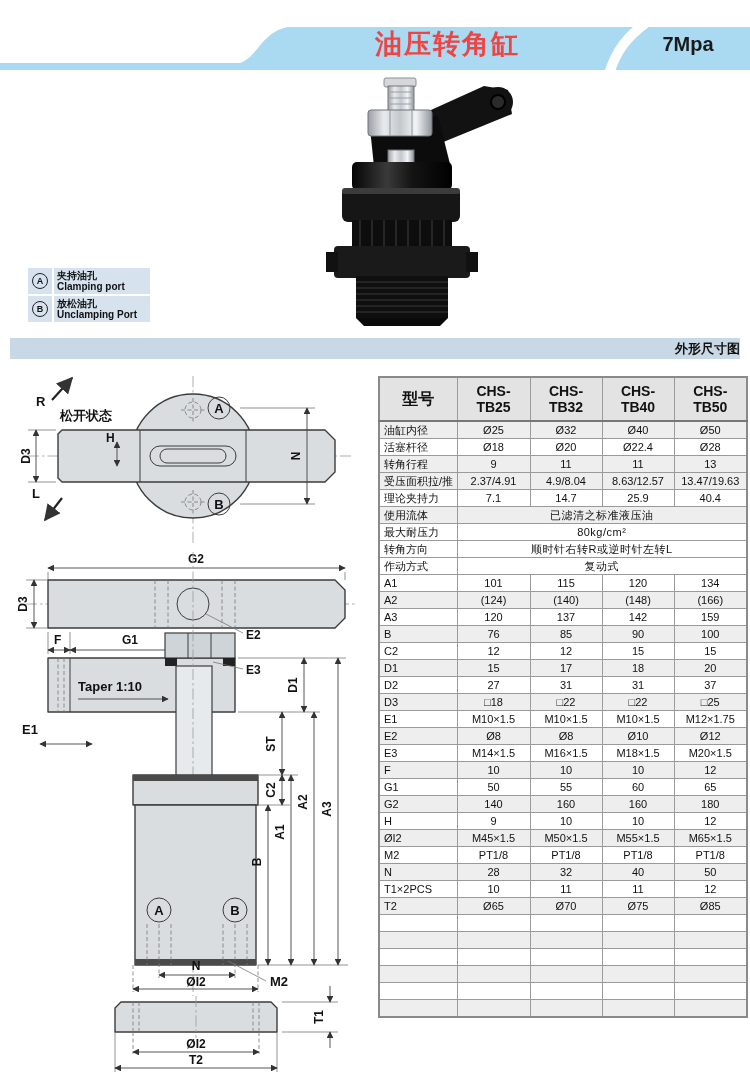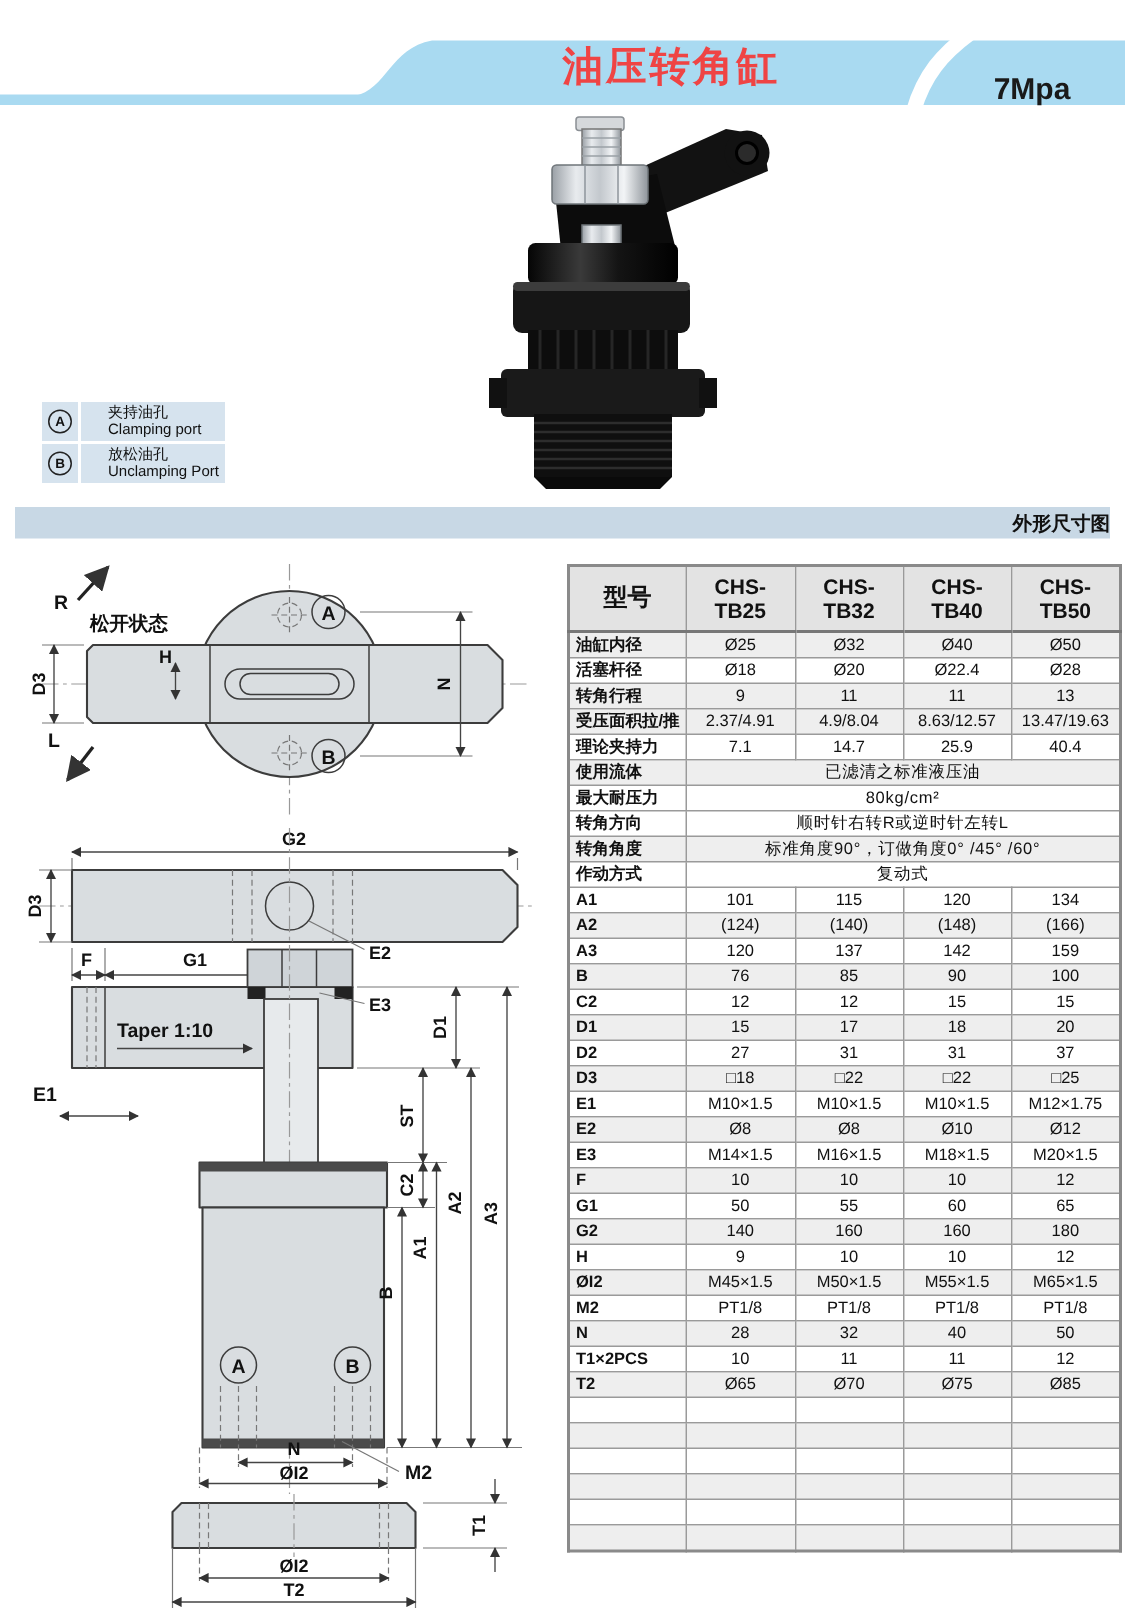--- a/index.html
+++ b/index.html
@@ -3,44 +3,44 @@
 <meta charset="utf-8">
 <style>
   html,body{margin:0;padding:0;background:#fff;}
   .page{position:relative;width:750px;height:1074px;background:#fff;overflow:hidden;
         font-family:"Liberation Sans",sans-serif;color:#111;}
   
   .hdr-svg{position:absolute;left:0;top:0;}
   .hdr-title{position:absolute;left:300px;top:26px;width:220px;text-align:right;
              font-size:27px;font-weight:700;letter-spacing:2px;color:#ef4444;}
   .hdr-mpa{position:absolute;left:648px;top:33px;width:80px;text-align:center;
-           font-size:20px;font-weight:700;color:#1a1a1a;margin-top:16px;}
+           font-size:20px;font-weight:700;color:#1a1a1a;}
   
   .legend{position:absolute;left:28px;top:268px;width:122px;}
   .legend-row{display:flex;align-items:center;background:#d6e3ee;margin-bottom:2px;height:26px;}
   .legend-circ{width:24px;display:flex;justify-content:center;align-items:center;border-right:2px solid #fff;height:100%;}
   .circ{display:inline-flex;width:14px;height:14px;border:1.4px solid #222;border-radius:50%;
         font-size:9px;font-weight:700;align-items:center;justify-content:center;color:#111;}
-  .legend-txt{padding-left:18px;font-size:10px;font-weight:400;line-height:11px;color:#111;}
+  .legend-txt{padding-left:3px;font-size:10px;font-weight:700;line-height:11px;color:#111;}
   
   .section-bar{position:absolute;left:10px;top:338px;width:730px;height:21px;background:#c8d8e5;
                display:flex;align-items:center;justify-content:flex-end;
                font-size:13px;font-weight:700;color:#111;}
   
   .photo{position:absolute;left:312px;top:76px;}
   .drawing{position:absolute;left:0;top:362px;}
   
   .spec{position:absolute;left:378px;top:376px;width:368px;border-collapse:collapse;table-layout:fixed;
         font-size:11px;}
   .spec th,.spec td{border:1px solid #9a9a9a;padding:0 2px;text-align:center;overflow:hidden;
         height:16px;line-height:1.15;}
   .spec thead th{background:#e3e3e3;height:42px;font-size:14px;font-weight:700;white-space:pre-line;
         border-bottom:2px solid #777;}
   .spec thead th.model-lbl{font-size:16px;}
-  .spec td.lbl{text-align:left;padding-left:4px;font-weight:700;}
+  .spec td.lbl{text-align:left;padding-left:4px;font-weight:400;}
   .spec tr.stripe td{background:#eeeeee;}
   .spec td.span{letter-spacing:.5px;}
   .spec{border:2px solid #8a8a8a;}
   
   .part{fill:#d9dde0;stroke:#3c3c3c;stroke-width:1.4;stroke-linejoin:round;}
   .partd{fill:#cfd4d8;stroke:#3c3c3c;stroke-width:1.2;}
   .rodf{fill:#e7eaec;stroke:#3c3c3c;stroke-width:1.2;}
   .dim{stroke:#444;stroke-width:0.9;fill:none;}
   .ext{stroke:#777;stroke-width:0.8;fill:none;}
   .dsh{stroke:#777;stroke-width:0.8;stroke-dasharray:4 2.5;fill:none;}
@@ -401,24 +401,20 @@
           <td colspan="4" class="span">已滤清之标准液压油</td>
         </tr>
         <tr>
           <td class="lbl">最大耐压力</td>
           <td colspan="4" class="span">80kg/cm²</td>
         </tr>
         <tr>
           <td class="lbl">转角方向</td>
           <td colspan="4" class="span">顺时针右转R或逆时针左转L</td>
         </tr>
-        <tr class="stripe">
-          <td class="lbl">转角角度</td>
-          <td colspan="4" class="span">标准角度90°，订做角度0° /45° /60°</td>
-        </tr>
         <tr>
           <td class="lbl">作动方式</td>
           <td colspan="4" class="span">复动式</td>
         </tr>
         <tr>
           <td class="lbl">A1</td>
           <td>101</td>
           <td>115</td>
           <td>120</td>
           <td>134</td>

